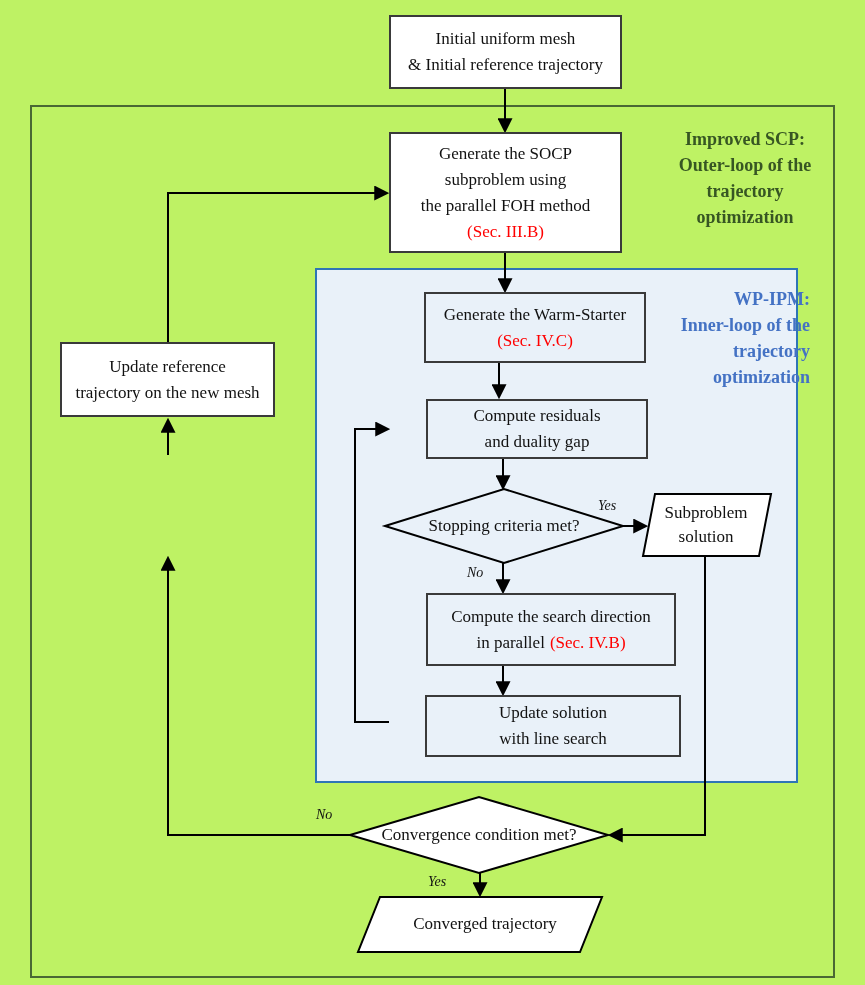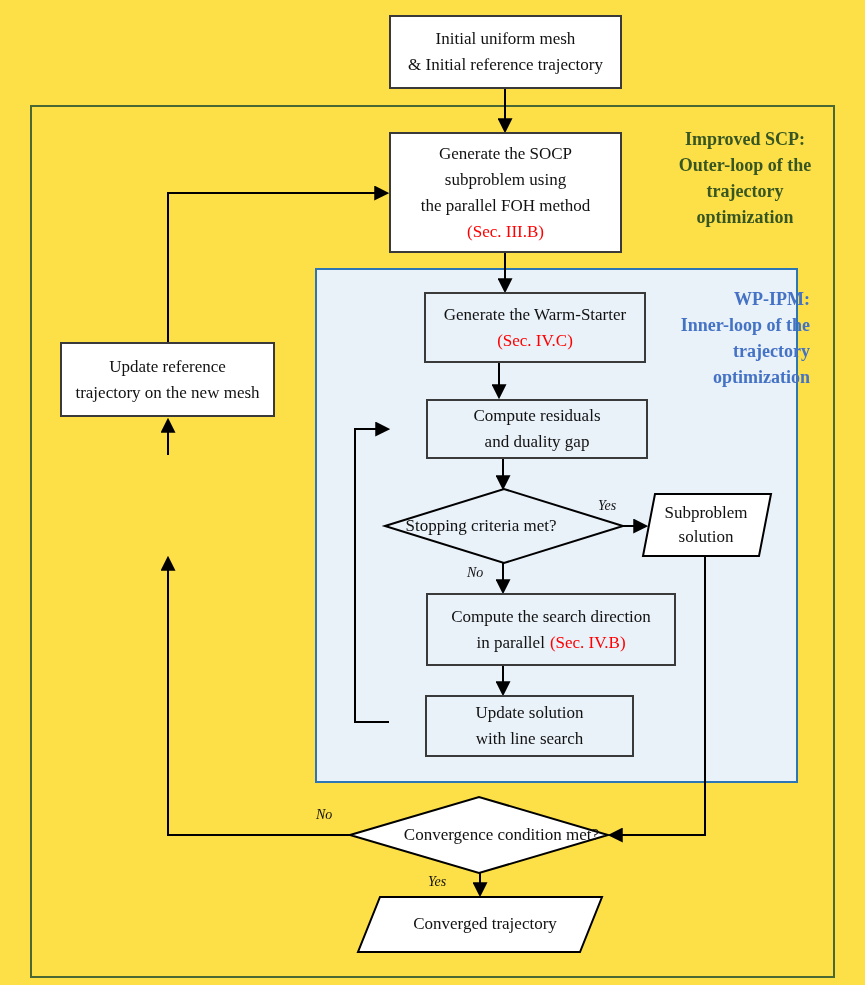--- a/index.html
+++ b/index.html
@@ -1,17 +1,17 @@
 <!DOCTYPE html>
 <html><head>
 <meta charset="utf-8">
 <style>
   html,body{margin:0;padding:0;background:#ffffff;}
   #canvas{
-    position:relative;width:865px;height:985px;background:#fde047;overflow:hidden;
+    position:relative;width:865px;height:985px;background:#bef264;overflow:hidden;
     font-family:"Liberation Serif","DejaVu Serif",serif;color:#111111;
   }
   .abs{position:absolute;box-sizing:border-box;}
   .region-outer{border:2px solid #4a6834;}
   .region-inner{background:#e9f1f9;border:2px solid #2e75b6;}
   .pbox{
     border:2px solid #3a3a3a;display:flex;flex-direction:column;
     justify-content:center;align-items:center;text-align:center;
     font-size:17px;line-height:26px;background:#ffffff;
   }
@@ -90,41 +90,41 @@
     <div>
       <span>in parallel</span><span class="red inline-sec">(Sec. IV.B)</span>
     </div>
   </div>
 
   <div class="abs pbox on-blue" style="left:390px;top:399px;width:222px;height:60px;">
     <div>Compute residuals</div>
     <div>and duality gap</div>
   </div>
 
-  <div class="abs pbox on-blue" style="left:389px;top:695px;width:209px;height:62px;">
+  <div class="abs pbox on-blue" style="left:389px;top:695px;width:256px;height:62px;">
     <div>Update solution</div>
     <div>with line search</div>
   </div>
 
   <div class="abs pbox" style="left:60px;top:342px;width:215px;height:75px;">
     <div>Update  reference</div>
     <div>trajectory on the new mesh</div>
   </div>
 
 
-  <div class="abs shape-text" style="left:371px;top:504px;width:220px;height:44px;text-align:right;">
+  <div class="abs shape-text" style="left:394px;top:504px;width:220px;height:44px;text-align:right;">
     <div>Stopping criteria met?</div>
   </div>
 
   <div class="abs shape-text" style="left:650px;top:500px;width:112px;height:50px;">
     <div>Subproblem</div>
     <div>solution</div>
   </div>
 
-  <div class="abs shape-text" style="left:359px;top:813px;width:240px;height:44px;align-items:flex-end;">
+  <div class="abs shape-text" style="left:359px;top:813px;width:240px;height:44px;">
     <div>Convergence condition met?</div>
   </div>
 
   <div class="abs shape-text" style="left:390px;top:902px;width:190px;height:44px;">
     <div>Converged trajectory</div>
   </div>
 
   <div class="abs edge-label" style="left:598px;top:496px;">Yes</div>
   <div class="abs edge-label" style="left:467px;top:563px;">No</div>
   <div class="abs edge-label" style="left:316px;top:805px;">No</div>

